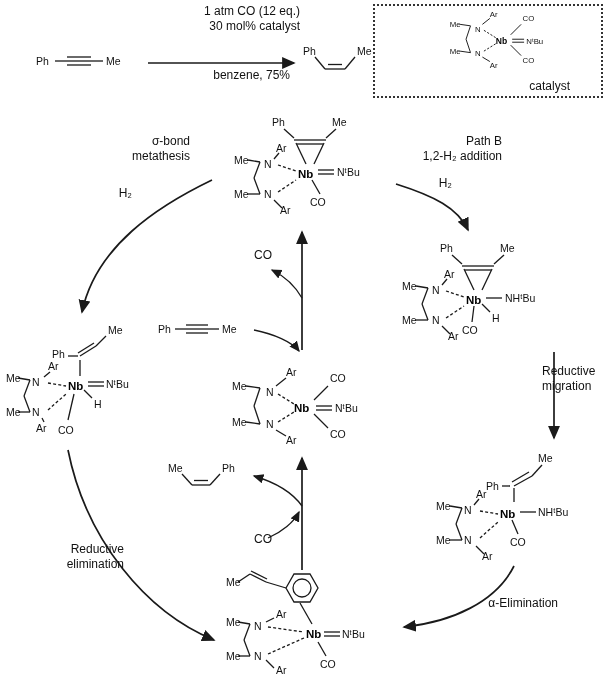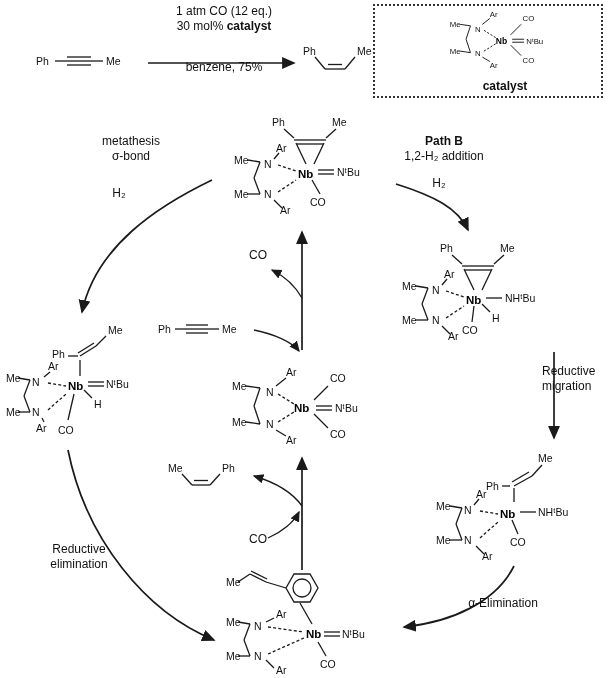--- a/index.html
+++ b/index.html
@@ -1,42 +1,42 @@
 <!DOCTYPE html>
 <html><head>
 <meta charset="utf-8">
 <style>
   html,body{margin:0;padding:0;background:#e8e8e8}
   .canvas{position:relative;width:611px;height:678px;background:#ffffff;
     font-family:"Liberation Sans",sans-serif;color:#111;overflow:hidden;margin:0 auto}
   .abs{position:absolute}
-  .lbl{font-size:12px;line-height:15px;text-align:center;color:#111}
+  .lbl{font-size:12px;line-height:15px;text-align:right;color:#111}
   .lbl.left{text-align:left}
-  .b{font-weight:bold}
+  .b{font-weight:normal}
   svg{overflow:visible}
   svg text{font-family:"Liberation Sans",sans-serif}
   .atom{font-size:10.5px;fill:#111}
   .metal{font-size:11.5px;font-weight:bold;fill:#000}
   .bond{stroke:#1a1a1a;stroke-width:1.3;fill:none}
   .bondd{stroke-dasharray:3 2.2}
   .arrow{stroke:#1a1a1a;stroke-width:1.7;fill:none}
   .arrow-sm{stroke-width:1.35}
   .ring{fill:none;stroke:#1a1a1a;stroke-width:1.3}
   .dotted-box{border:2px dotted #333;background:transparent}
 </style>
 </head>
 <body>
 
 <div class="canvas">
 
   <div class="abs lbl" style="left:148px;top:4px;width:152px">
     <div>1 atm CO (12 eq.)</div>
     <div><span>30 mol% </span><span class="b">catalyst</span></div>
   </div>
-  <div class="abs lbl" style="left:158px;top:60px;width:132px">benzene, 75%</div>
+  <div class="abs lbl" style="left:158px;top:68px;width:132px">benzene, 75%</div>
 
   <svg class="abs" style="left:36px;top:48px" width="104" height="26" viewBox="0 0 104 26">
     <g>
       <line class="bond" x1="19" y1="13" x2="31" y2="13"></line>
       <line class="bond" x1="31" y1="9" x2="55" y2="9"></line>
       <line class="bond" x1="31" y1="13" x2="55" y2="13"></line>
       <line class="bond" x1="31" y1="17" x2="55" y2="17"></line>
       <line class="bond" x1="55" y1="13" x2="67" y2="13"></line>
     </g>
     <text class="atom" x="0" y="17">Ph</text>
@@ -99,22 +99,22 @@
     <path class="arrow" d="M68,450 C86,540 146,612 214,640" marker-end="url(#ah)"></path>
     <path class="arrow" d="M302,350 V232" marker-end="url(#ah)"></path>
     <path class="arrow" d="M302,570 V458" marker-end="url(#ah)"></path>
     <path class="arrow arrow-sm" d="M302,298 C294,284 284,276 272,270" marker-end="url(#ah)"></path>
     <path class="arrow arrow-sm" d="M254,330 C274,334 292,342 299,351" marker-end="url(#ah)"></path>
     <path class="arrow arrow-sm" d="M302,506 C292,492 274,482 254,476" marker-end="url(#ah)"></path>
     <path class="arrow arrow-sm" d="M268,538 C282,532 294,522 299,512" marker-end="url(#ah)"></path>
   </svg>
 
   <div class="abs lbl" style="left:72px;top:134px;width:118px">
+    <div>σ-bond</div>
     <div>metathesis</div>
-    <div>σ-bond</div>
   </div>
   <div class="abs lbl" style="left:106px;top:186px;width:26px">H₂</div>
 
   <div class="abs lbl" style="left:386px;top:134px;width:116px">
     <div class="b">Path B</div>
     <div>1,2-H₂ addition</div>
   </div>
   <div class="abs lbl" style="left:426px;top:176px;width:26px">H₂</div>
 
   <div class="abs lbl left" style="left:542px;top:364px;width:70px">

